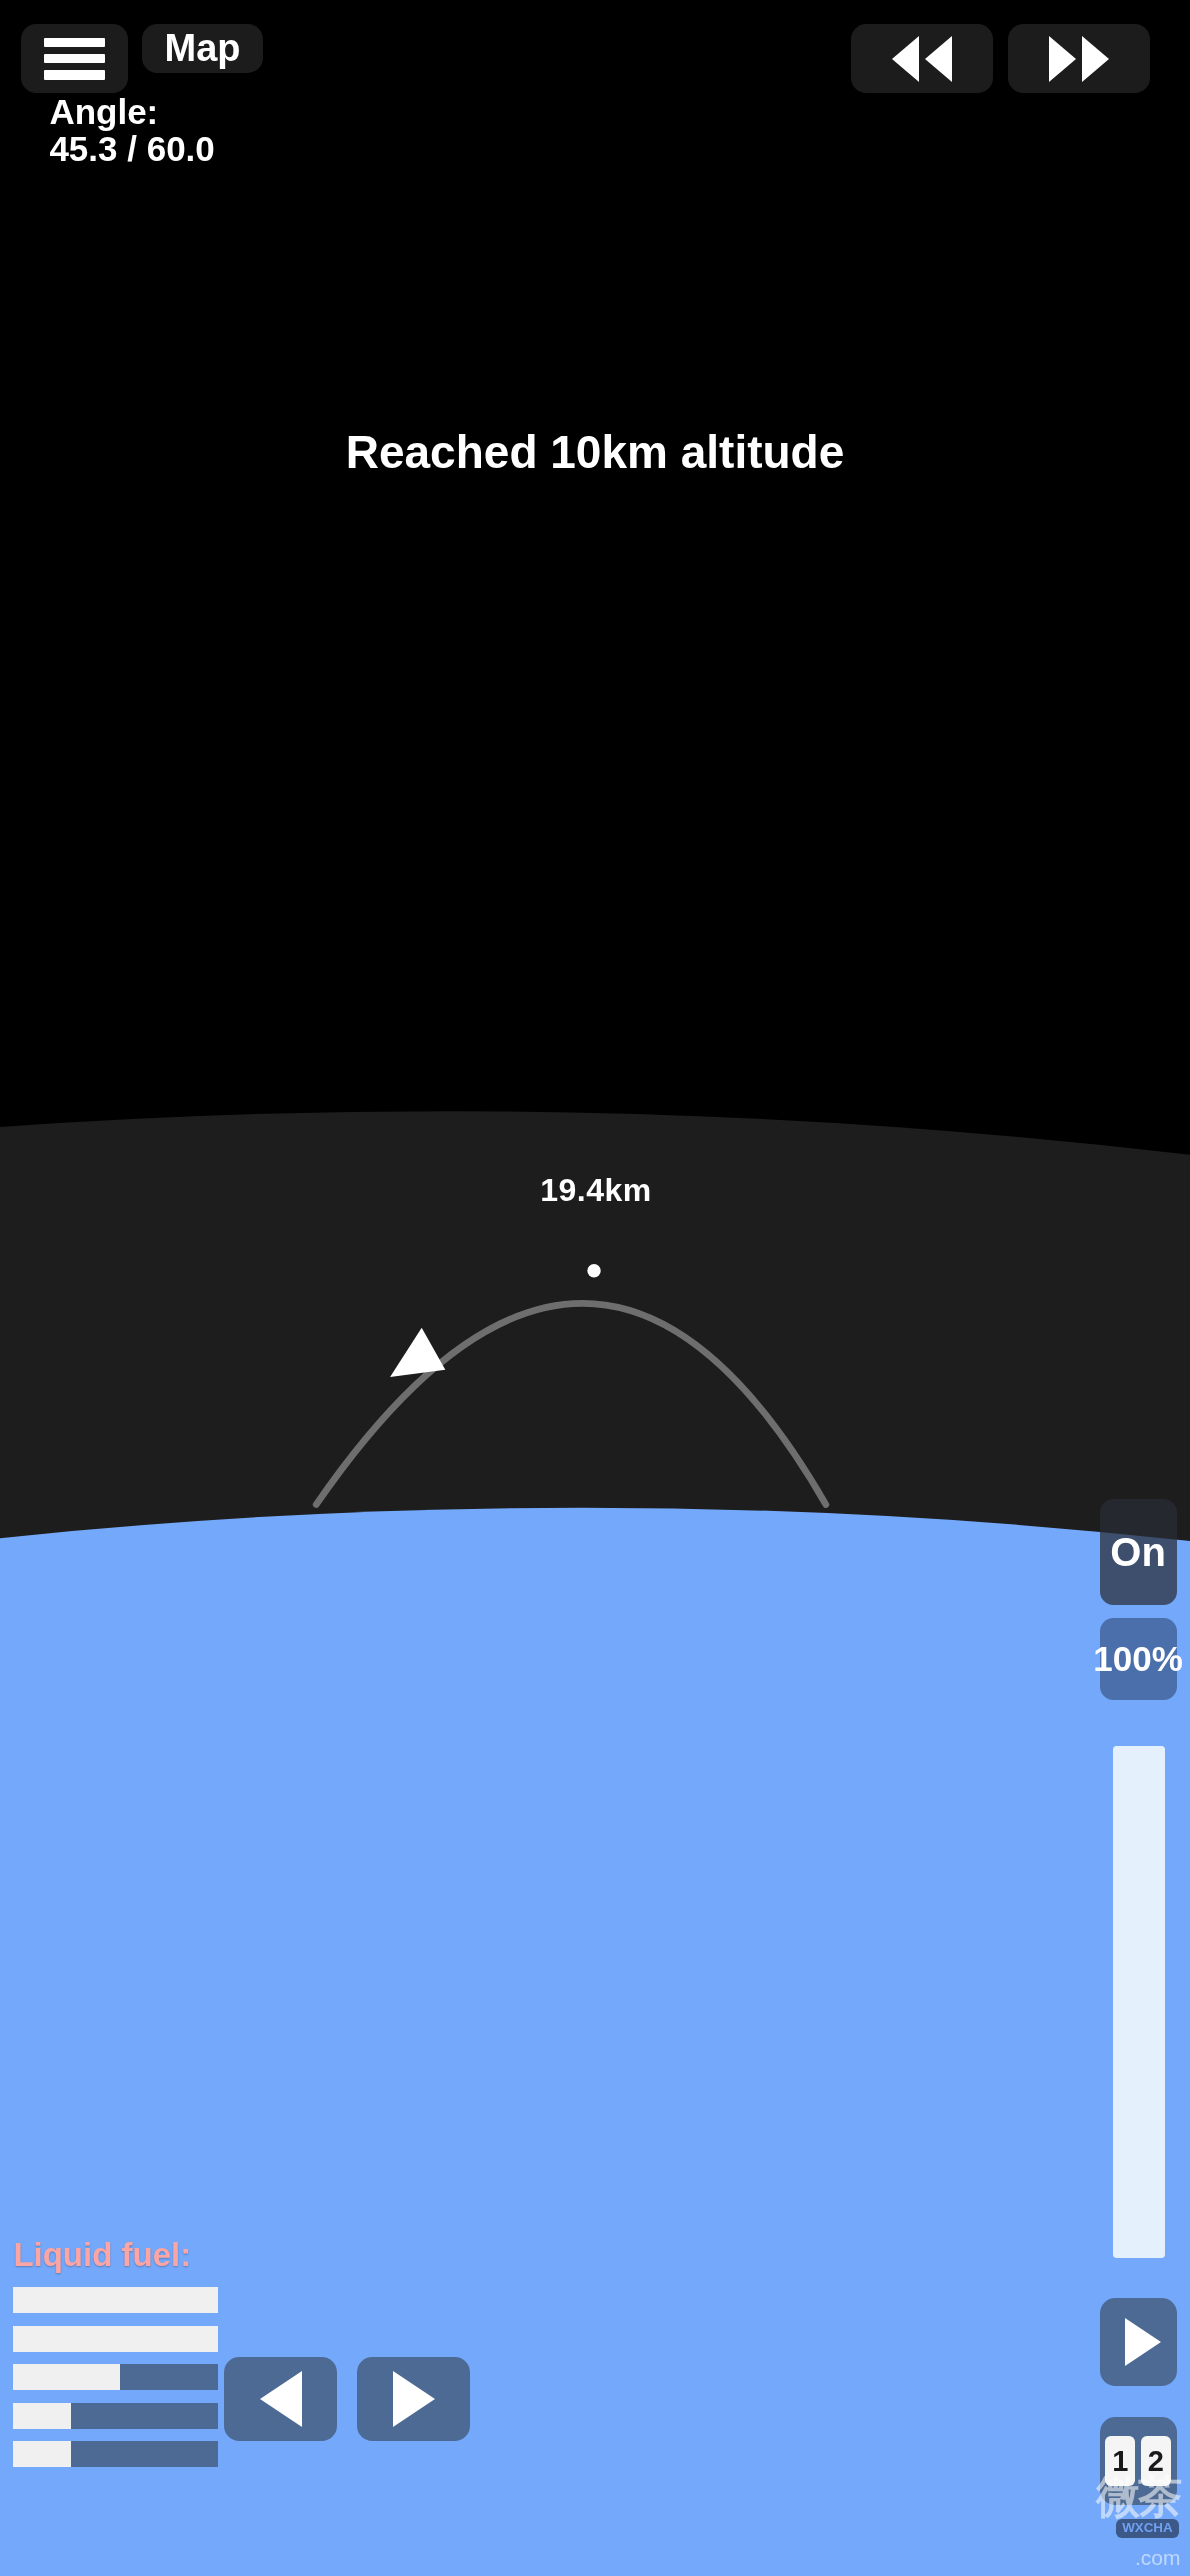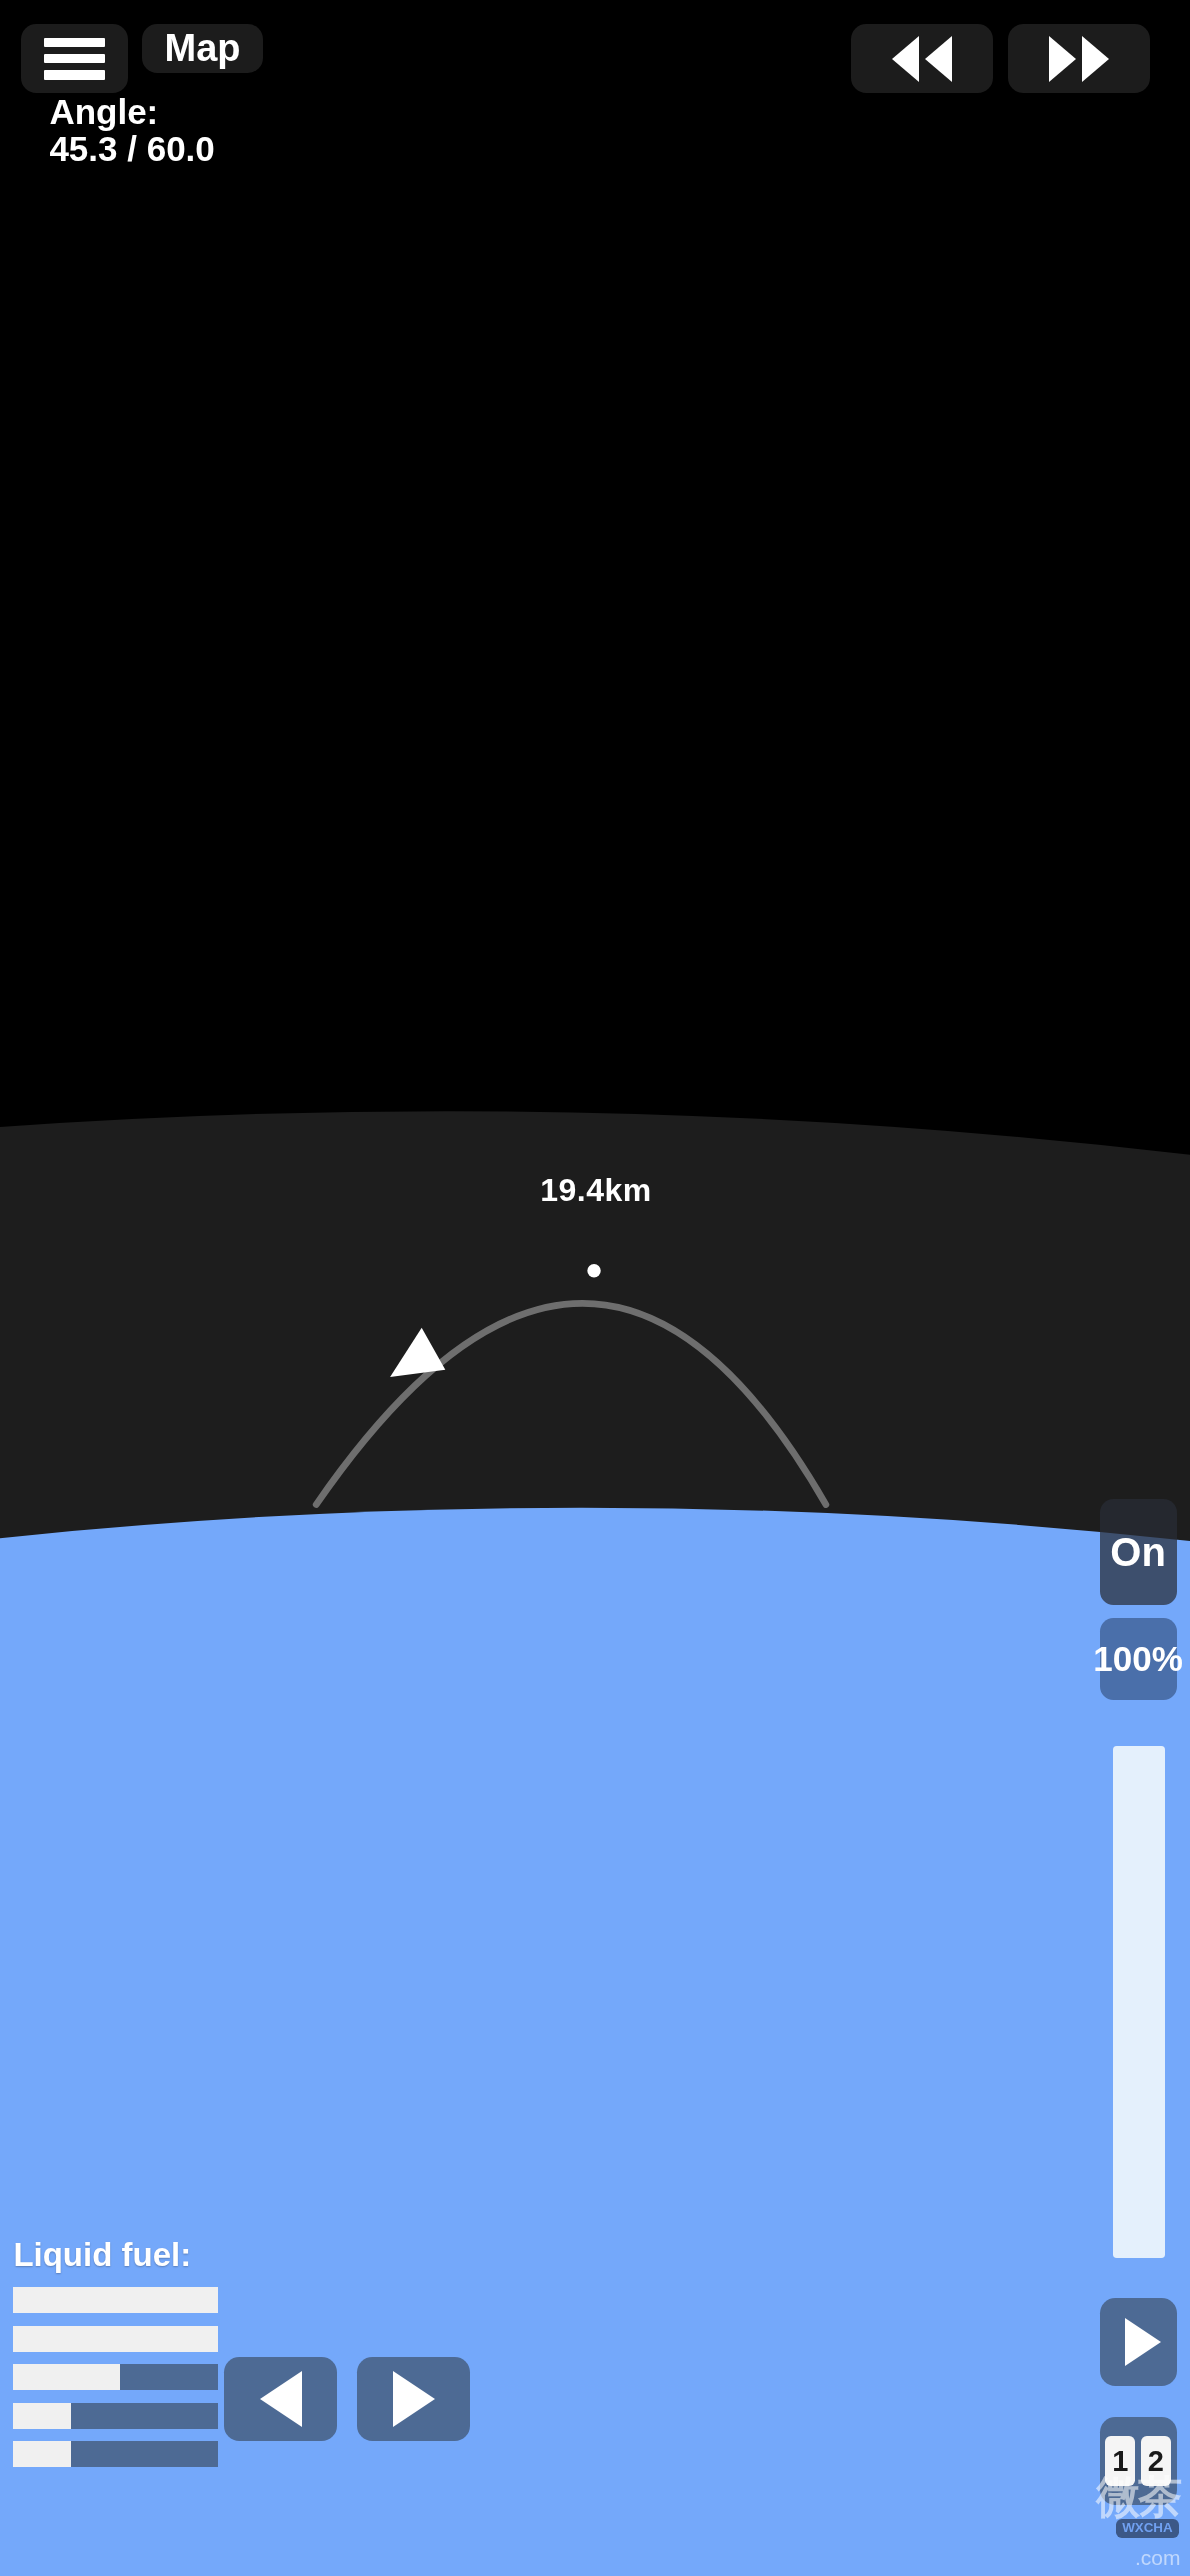--- a/index.html
+++ b/index.html
@@ -123,21 +123,21 @@
   }
   #rot-left  { left:224px; }
   #rot-right { left:357px; }
   .tri-rot-l { border-width:28px 42px 28px 0; border-color:transparent #fff transparent transparent; }
   .tri-rot-r { border-width:28px 0 28px 42px; border-color:transparent transparent transparent #fff; }
 
   
   #fuel {
     position:absolute; left:13.4px; top:2236px; width:220px; z-index:40;
   }
-  #fuel-title { color:#ffffff; font-size:33px; font-weight:bold; margin-bottom:13px;
+  #fuel-title { color:#fca5a5; font-size:33px; font-weight:bold; margin-bottom:13px;
                 text-shadow:0 1px 1.9px rgba(0,0,0,.25); }
   .fuel-bar {
     position:relative; width:205px; height:26px; margin-bottom:12.5px;
     background:#4d6a94; overflow:hidden;
   }
   .fuel-fill { position:absolute; left:0; top:0; height:100%; background:#f0f0f0; }
 
   
   #watermark {
     position:absolute; right:9.6px; bottom:7.7px; z-index:60;
@@ -209,20 +209,21 @@
   </div>
 
   <div id="hud-left" class="hud">
     <div class="hud-block">
       <div>Angle:</div>
       <div>45.3 / 60.0</div>
     </div>
   </div>
 
 
+  <div id="center-msg">Reached 10km altitude</div>
 
   <div id="engine-toggle" class="ctl">
     <span>On</span>
   </div>
 
   <div id="throttle-pct" class="ctl">
     <span>100%</span>
   </div>
 
   <div id="throttle-track">

